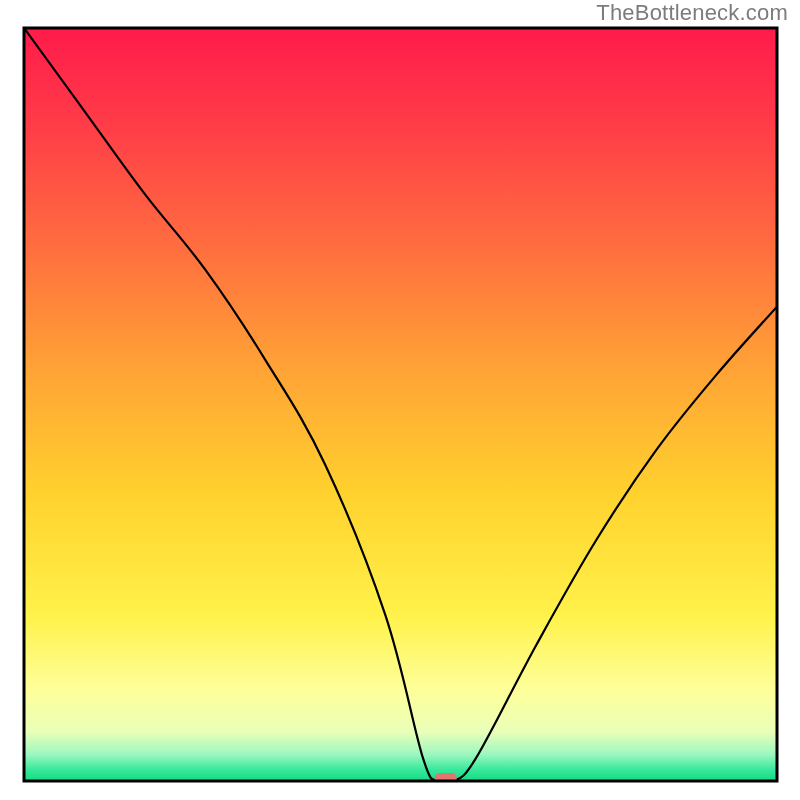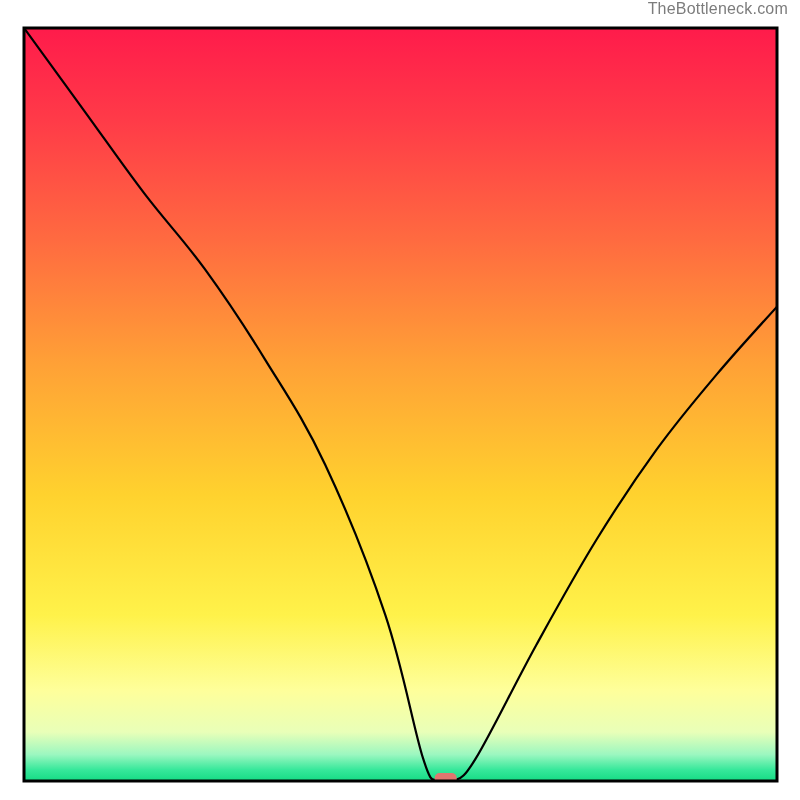--- a/index.html
+++ b/index.html
@@ -12,21 +12,21 @@
   }
   .container {
     position: relative;
     width: 800px;
     height: 800px;
   }
   .watermark {
     position: absolute;
     top: 0px;
     right: 12px;
-    font-size: 16px;
+    font-size: 22px;
     font-weight: 500;
     color: #7c7c7c;
     letter-spacing: 0.2px;
     z-index: 5;
   }
   svg.plot {
     position: absolute;
     top: 0;
     left: 0;
   }

